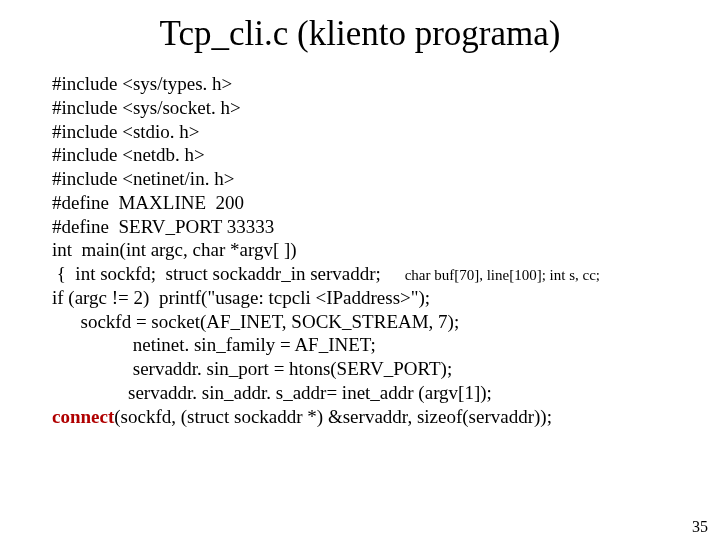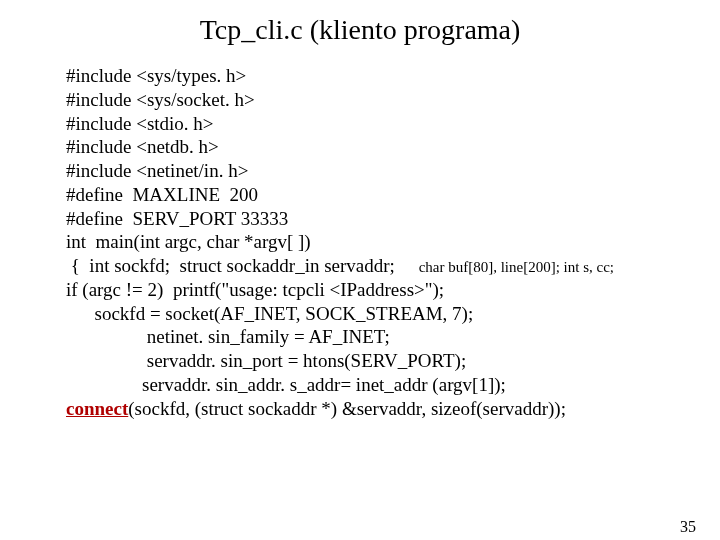--- a/index.html
+++ b/index.html
@@ -13,46 +13,45 @@
     overflow: hidden;
   }
   .slide {
     position: relative;
     width: 720px;
     height: 540px;
     box-sizing: border-box;
   }
   .title {
     text-align: center;
-    font-size: 28px;
+    font-size: 35px;
     margin-top: 14px;
     margin-bottom: 18px;
     font-weight: normal;
   }
   .code-block {
     font-size: 19px;
     line-height: 1.25;
-    padding-left: 66px;
+    padding-left: 52px;
     padding-right: 20px;
     margin-top: 16px;
   }
   .code-line {
     white-space: pre;
   }
   .small-suffix {
     font-size: 15px;
   }
   .connect {
     color: #b00000;
     font-weight: bold;
-    text-decoration: underline;
   }
   .page-num {
     position: absolute;
-    right: 24px;
+    right: 12px;
     bottom: 18px;
     font-size: 16px;
     color: #000;
   }
 </style>
 </head>
 <body>
 
 <div class="slide">
 
@@ -60,21 +59,21 @@
 
   <div class="code-block">
     <div class="code-line">#include &lt;sys/types. h&gt;</div>
     <div class="code-line">#include &lt;sys/socket. h&gt;</div>
     <div class="code-line">#include &lt;stdio. h&gt;</div>
     <div class="code-line">#include &lt;netdb. h&gt;</div>
     <div class="code-line">#include &lt;netinet/in. h&gt;</div>
     <div class="code-line">#define  MAXLINE  200</div>
     <div class="code-line">#define  SERV_PORT 33333</div>
     <div class="code-line">int  main(int argc, char *argv[ ])</div>
-    <div class="code-line"><span> {  int sockfd;  struct sockaddr_in servaddr;     </span><span class="small-suffix">char buf[80], line[200]; int s, cc;</span></div>
+    <div class="code-line"><span> {  int sockfd;  struct sockaddr_in servaddr;     </span><span class="small-suffix">char buf[70], line[100]; int s, cc;</span></div>
     <div class="code-line">if (argc != 2)  printf("usage: tcpcli &lt;IPaddress&gt;");</div>
     <div class="code-line">      sockfd = socket(AF_INET, SOCK_STREAM, 7);</div>
     <div class="code-line">                 netinet. sin_family = AF_INET;</div>
     <div class="code-line">                 servaddr. sin_port = htons(SERV_PORT);</div>
     <div class="code-line">                servaddr. sin_addr. s_addr= inet_addr (argv[1]);</div>
     <div class="code-line"><span class="connect">connect</span><span>(sockfd, (struct sockaddr *) &amp;servaddr, sizeof(servaddr));</span></div>
   </div>
 
   <div class="page-num">35</div>
 </div>

